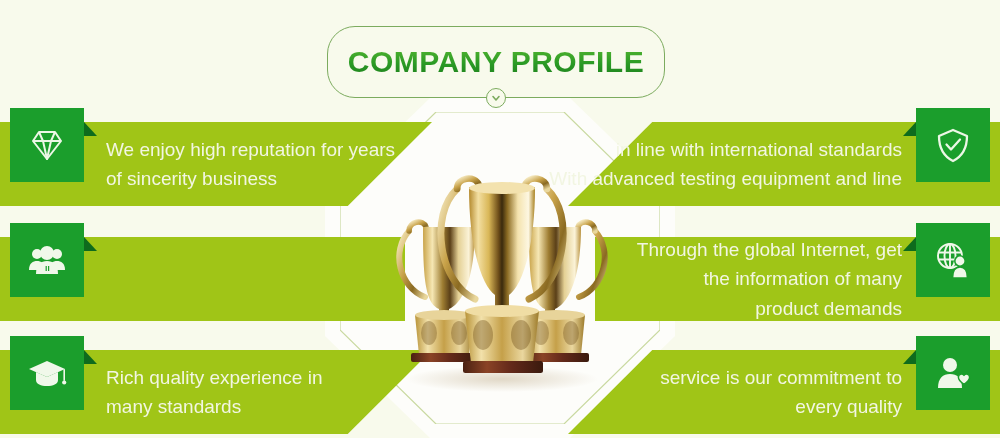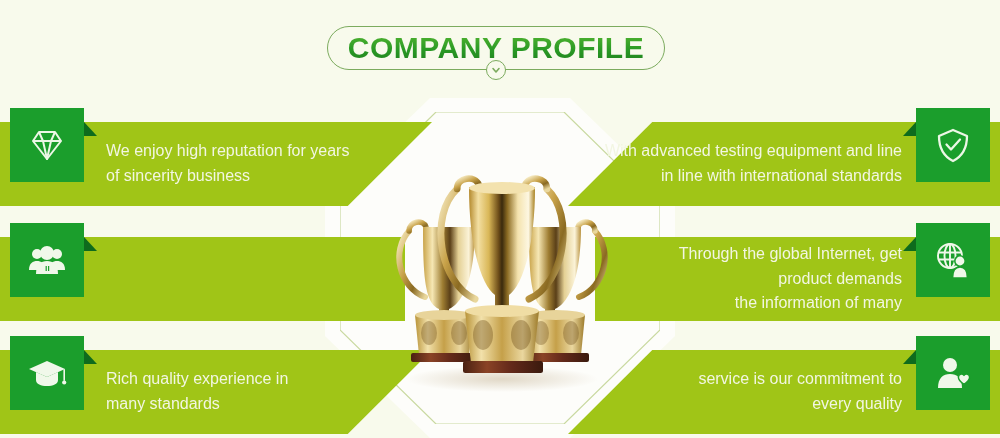--- a/index.html
+++ b/index.html
@@ -42,21 +42,21 @@
     pointer-events: none;
   }
   .octagon-inner svg { display: block; }
 
   
   .title-wrap {
     position: absolute;
     left: 327px;
     top: 26px;
     width: 338px;
-    height: 44px;
+    height: 72px;
     z-index: 12;
   }
   .title-pill {
     width: 100%;
     height: 100%;
     border: 1.4px solid #7cab5e;
     border-radius: 28px;
     background: #f8faec;
     display: flex;
     align-items: center;
@@ -165,21 +165,21 @@
   .icon-tile svg { display: block; }
 
   
   .feat-text {
     position: absolute;
     top: 0;
     height: 100%;
     display: flex;
     flex-direction: column;
     justify-content: center;
-    font-size: 16px;
+    font-size: 19px;
     line-height: 1.55;
     color: #f2f6e2;
     z-index: 7;
   }
   .row.left .feat-text {
     left: 106px;
     right: 70px;
     text-align: left;
     align-items: flex-start;
   }
@@ -362,22 +362,22 @@
   <div class="row right r1">
     <div class="band tail-left"></div>
     <div class="icon-tile">
       <svg width="40" height="40" viewBox="0 0 40 40" fill="none" stroke="#ecf7e6" stroke-width="2.3" stroke-linecap="round" stroke-linejoin="round">
         <path d="M20 5 L34 11 C34 24 28 32 20 36 C12 32 6 24 6 11 Z"></path>
         <path d="M13.5 19.5 L18 24.5 L27 14.5"></path>
       </svg>
     </div>
     <div class="fold"></div>
     <div class="feat-text">
+      <span>in line with international standards</span>
       <span>With advanced testing equipment and line</span>
-      <span>in line with international standards</span>
     </div>
   </div>
 
   <div class="row right r2">
     <div class="band plain"></div>
     <div class="icon-tile">
       <svg width="40" height="40" viewBox="0 0 40 40">
         <g fill="none" stroke="#f0f8ea" stroke-width="1.9">
           <circle cx="17" cy="16" r="12"></circle>
           <ellipse cx="17" cy="16" rx="5.5" ry="12"></ellipse>
@@ -385,22 +385,22 @@
         </g>
         <g fill="#f0f8ea" stroke="#1b9e2c" stroke-width="1.6">
           <circle cx="27" cy="21" r="5.2"></circle>
           <path d="M19.5 38 C19.5 29.5 23 27 27 27 C31 27 34.5 29.5 34.5 38 Z"></path>
         </g>
       </svg>
     </div>
     <div class="fold"></div>
     <div class="feat-text">
       <span>Through the global Internet, get</span>
+      <span>the information of many</span>
       <span>product demands</span>
-      <span>the information of many</span>
     </div>
   </div>
 
   <div class="row right r3">
     <div class="band tail-left"></div>
     <div class="icon-tile">
       <svg width="40" height="40" viewBox="0 0 40 40" fill="#f0f8ea">
         <circle cx="17" cy="12" r="7"></circle>
         <path d="M5 35 C5 25 10 21 17 21 C24 21 29 25 29 35 Z"></path>
         <path d="M31 22.2 C33 20 36.6 21 36.6 24.2 C36.6 27 33.4 29.6 31 31.4 C28.6 29.6 25.4 27 25.4 24.2 C25.4 21 29 20 31 22.2 Z" stroke="#1b9e2c" stroke-width="1.5"></path>

